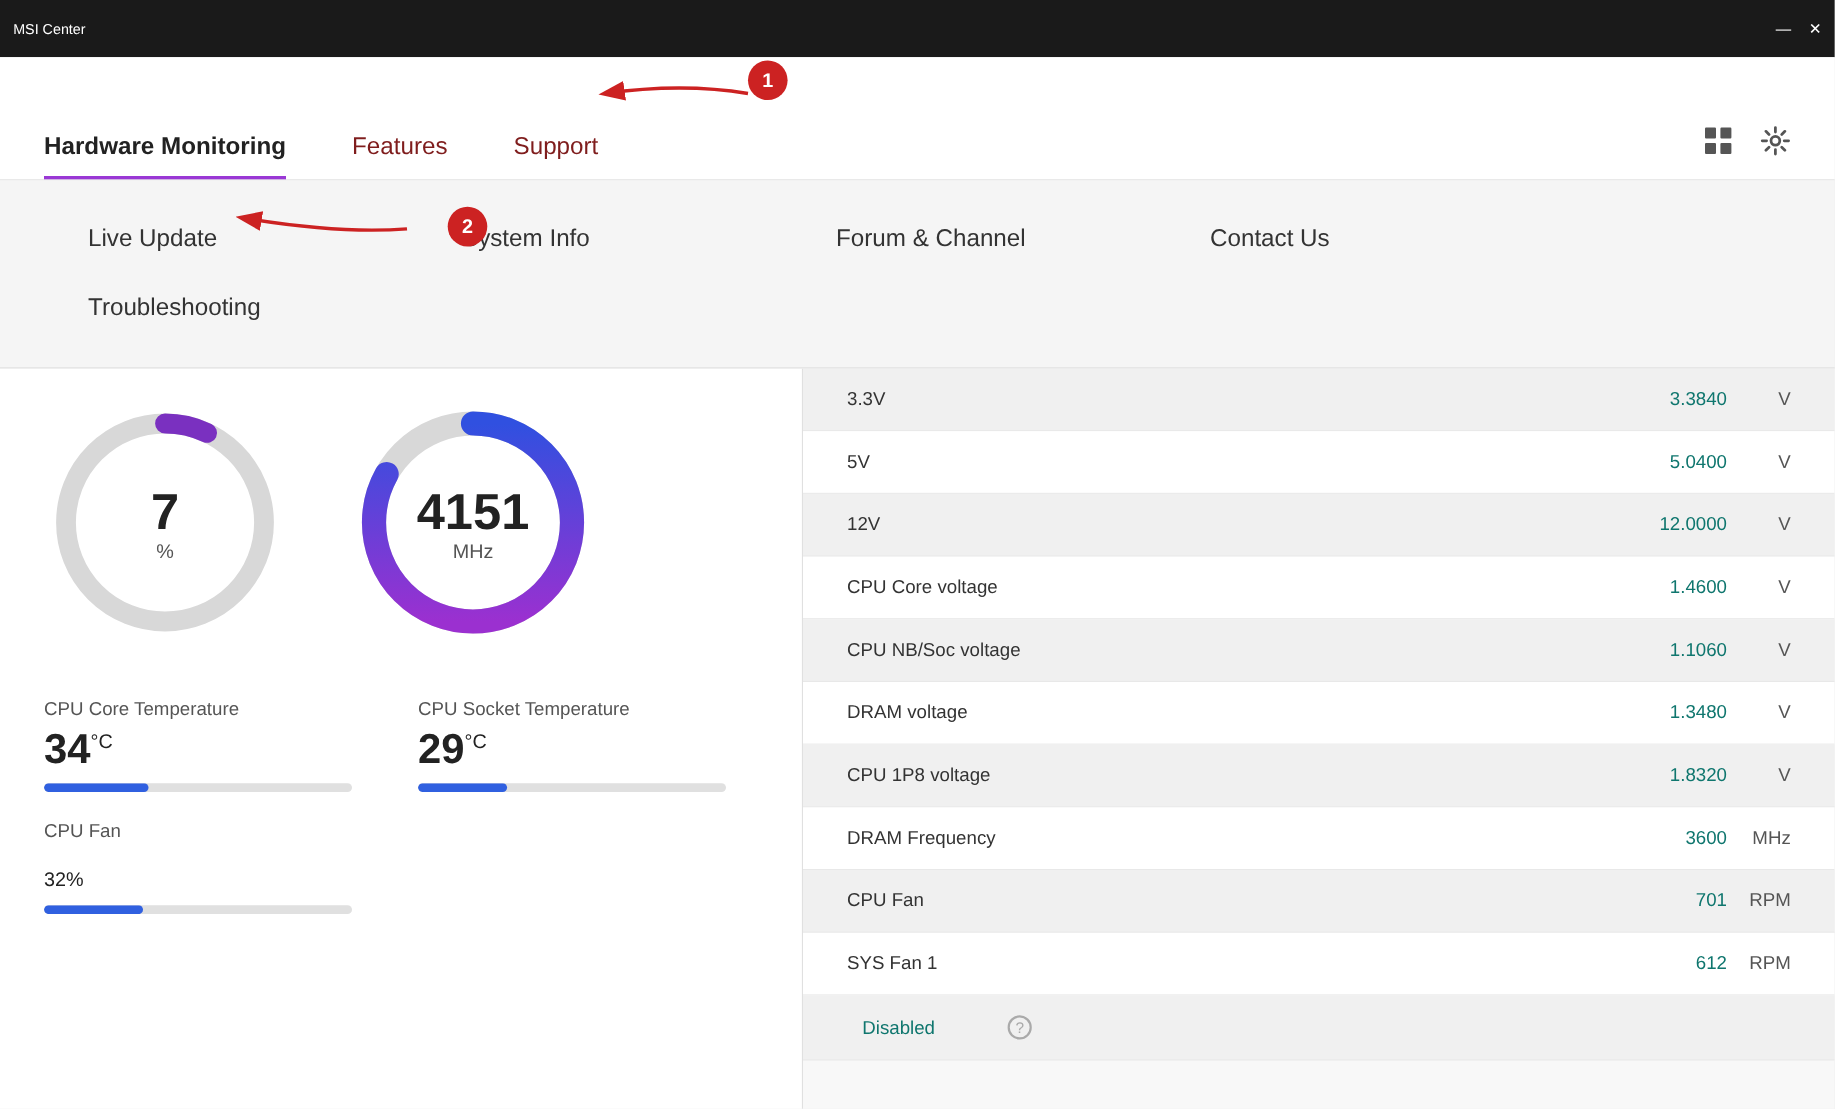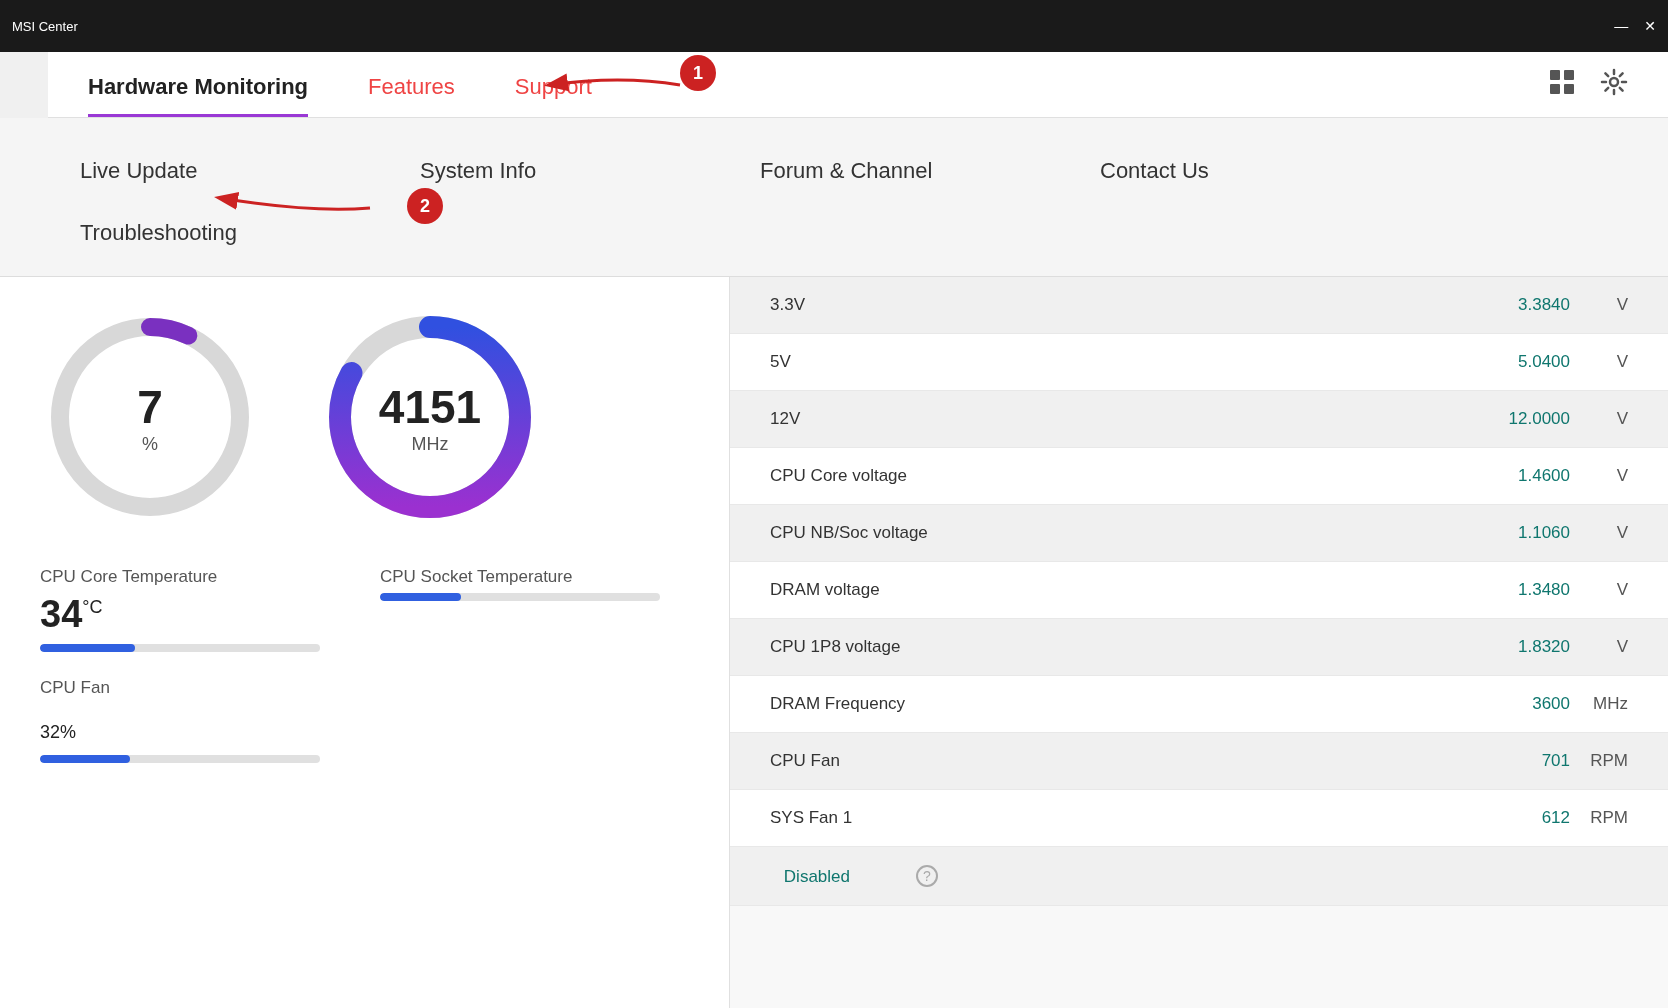--- a/index.html
+++ b/index.html
@@ -33,36 +33,35 @@
       color: #fff;
       font-size: 14px;
       cursor: pointer;
       background: none;
       border: none;
     }
 
     
     .main-nav {
       background: #fff;
-      height: 66px;
+      height: 112px;
       display: flex;
       align-items: flex-end;
       padding: 0 40px;
       border-bottom: 1px solid #e0e0e0;
       justify-content: space-between;
-      margin-left: 48px;
     }
     .nav-tabs {
       display: flex;
       align-items: flex-end;
       gap: 60px;
     }
     .nav-tab {
       font-size: 22px;
-      color: #ef4444;
+      color: #7f1d1d;
       padding-bottom: 14px;
       cursor: pointer;
       border-bottom: 3px solid transparent;
       font-weight: 400;
     }
     .nav-tab.active {
       color: #222;
       font-weight: 700;
       border-bottom: 3px solid #9a38d5;
     }
@@ -76,21 +75,21 @@
       background: none;
       border: none;
       cursor: pointer;
       font-size: 26px;
       color: #444;
     }
 
     
     .support-nav {
       background: #f5f5f5;
-      padding: 30px 80px 20px 80px;
+      padding: 30px 80px 32px 80px;
       display: flex;
       flex-wrap: wrap;
       gap: 0;
       border-bottom: 1px solid #ddd;
     }
     .support-nav-grid {
       display: grid;
       grid-template-columns: 340px 340px 340px 340px;
       grid-template-rows: auto auto;
       row-gap: 16px;
@@ -151,21 +150,21 @@
       font-size: 46px;
       font-weight: 600;
       color: #222;
     }
     .donut-unit {
       font-size: 18px;
       color: #555;
     }
 
     .temp-section {
-      margin-top: 10px;
+      margin-top: 20px;
     }
     .temp-label {
       font-size: 17px;
       color: #555;
       margin-bottom: 6px;
     }
     .temp-value {
       font-size: 38px;
       font-weight: 600;
       color: #222;
@@ -358,20 +357,23 @@
         <div class="temp-value">
           <span>34</span><sup>°C</sup>
         </div>
         <div class="progress-bar-bg">
           <div class="progress-bar-fill" style="width:34%;"></div>
         </div>
       </div>
 
       <div class="temp-section">
         <div class="temp-label">CPU Socket Temperature</div>
+        <div class="temp-value">
+          <span>29</span><sup>°C</sup>
+        </div>
         <div class="progress-bar-bg">
           <div class="progress-bar-fill" style="width:29%;"></div>
         </div>
       </div>
     </div>
 
     <div class="fan-section">
       <div class="fan-label">CPU Fan</div>
       <div class="fan-value">
         <span>32</span><span>%</span>

